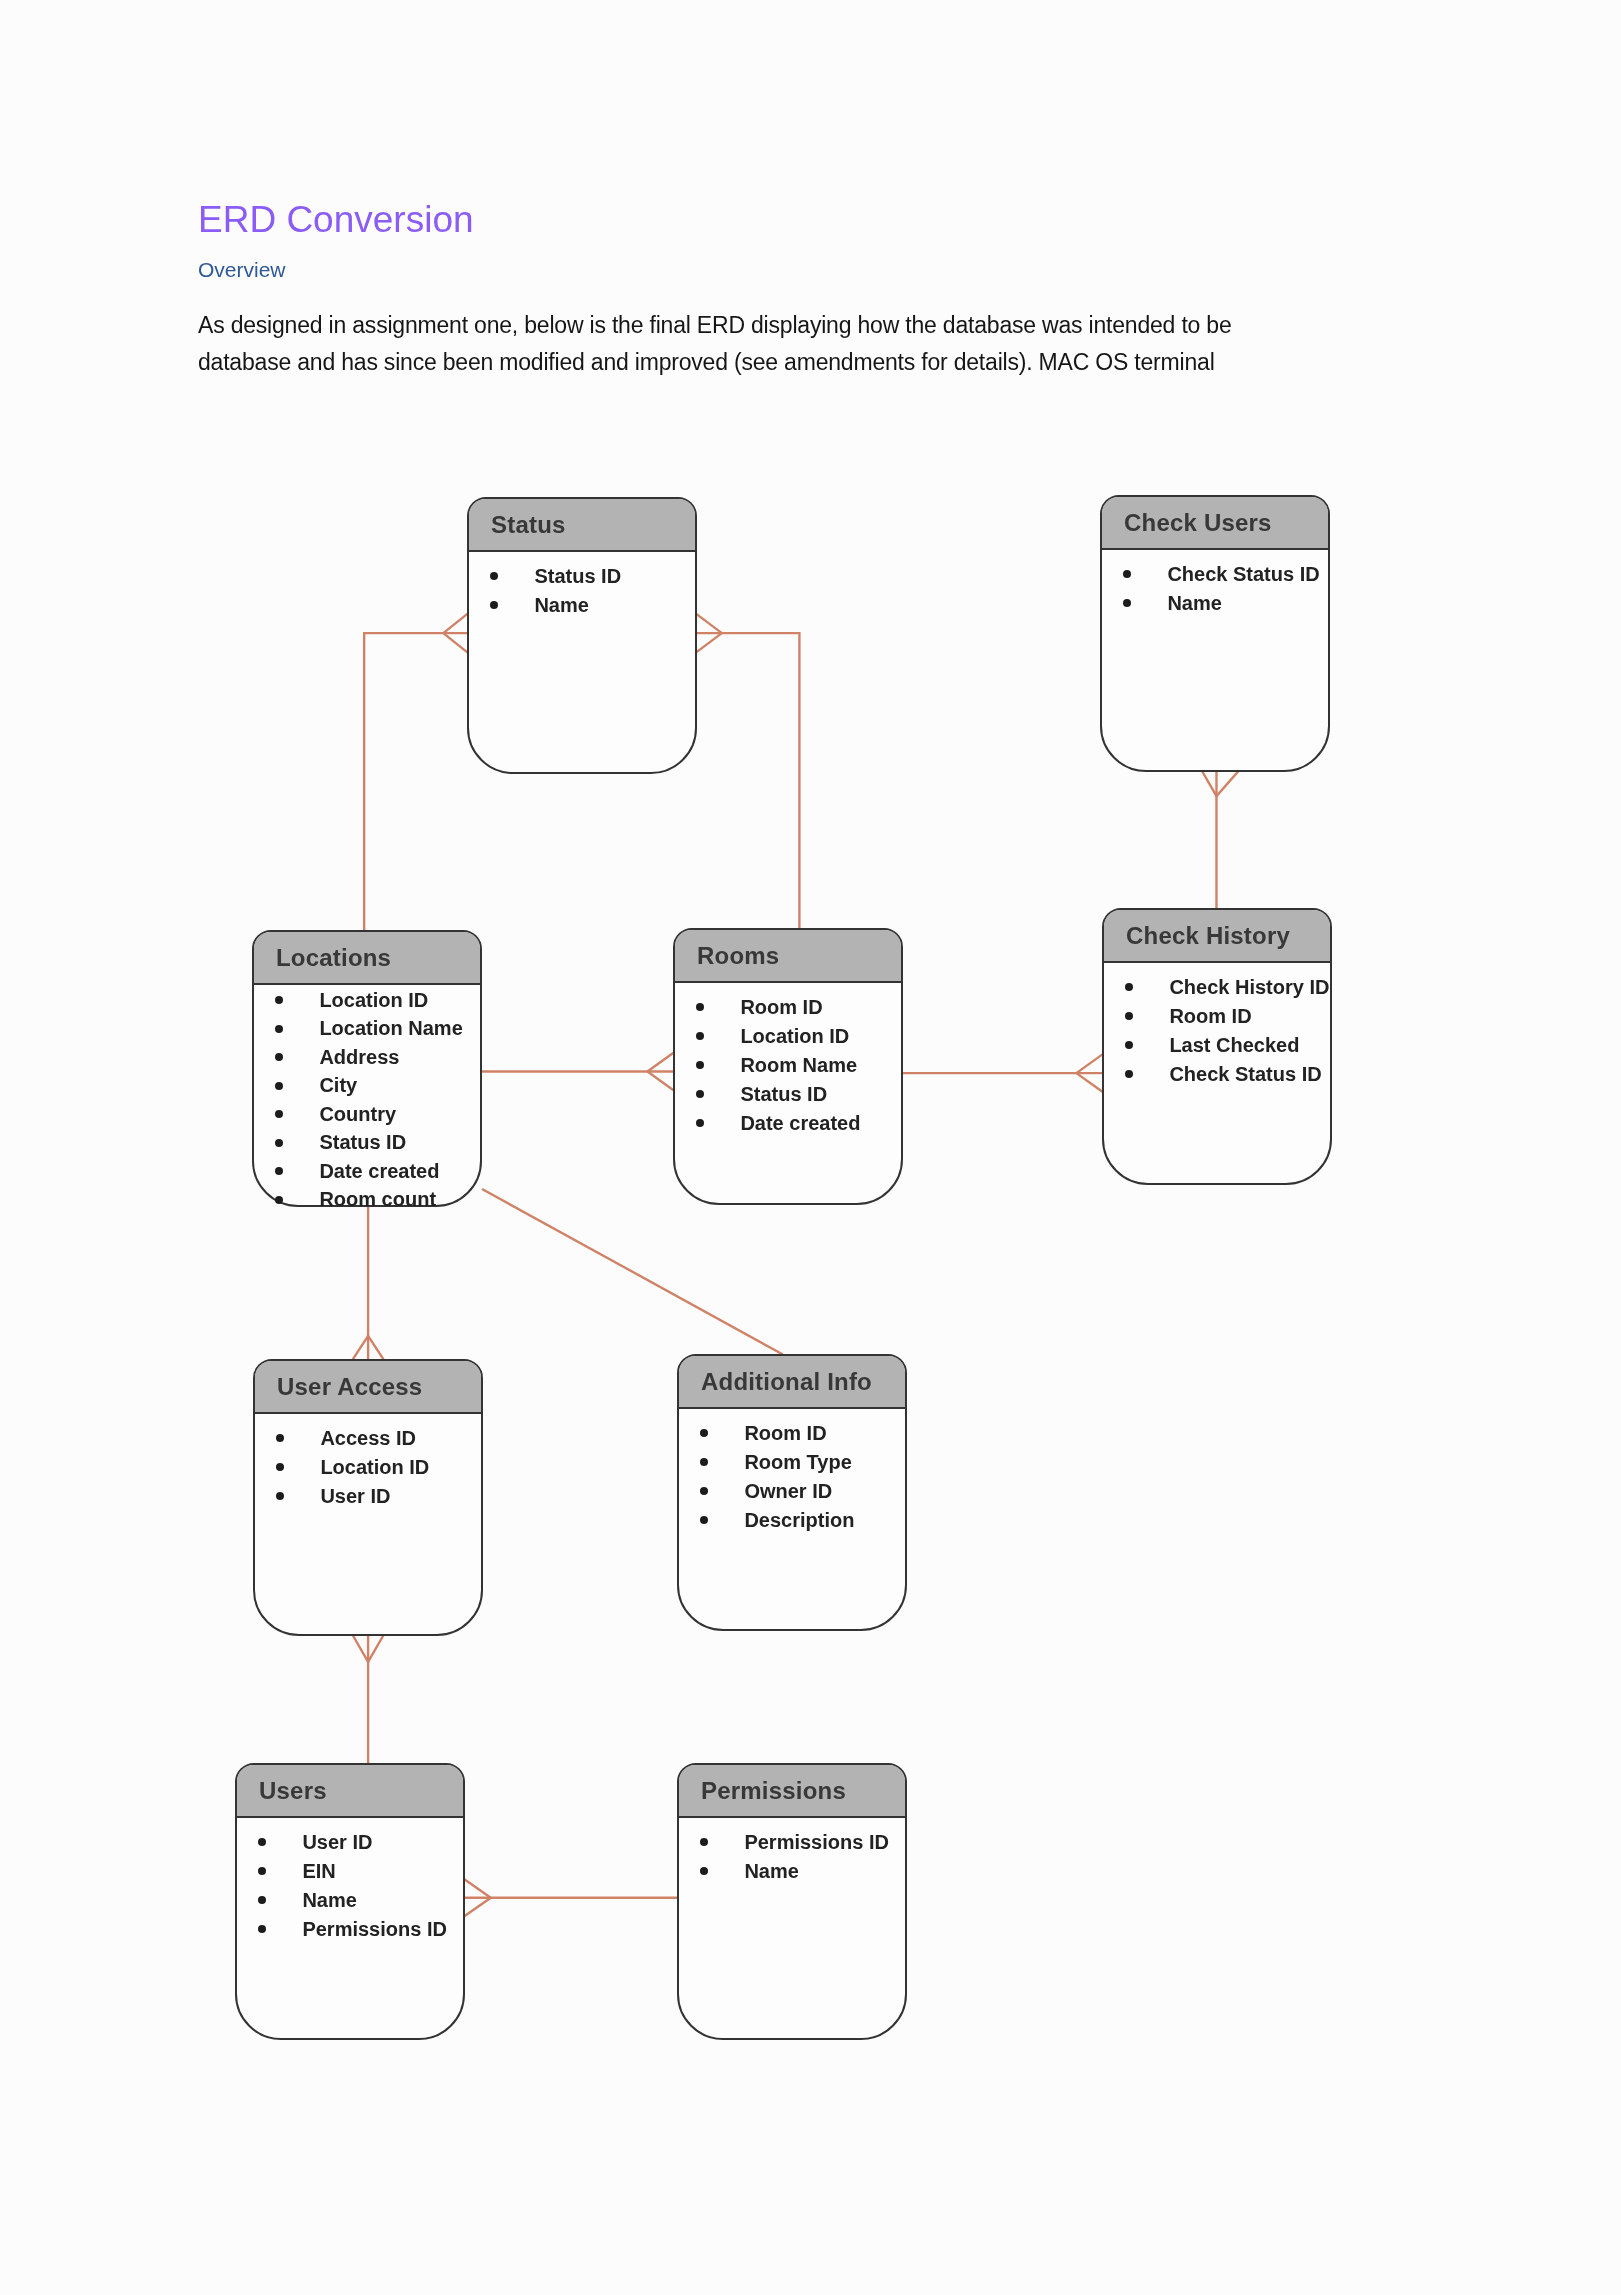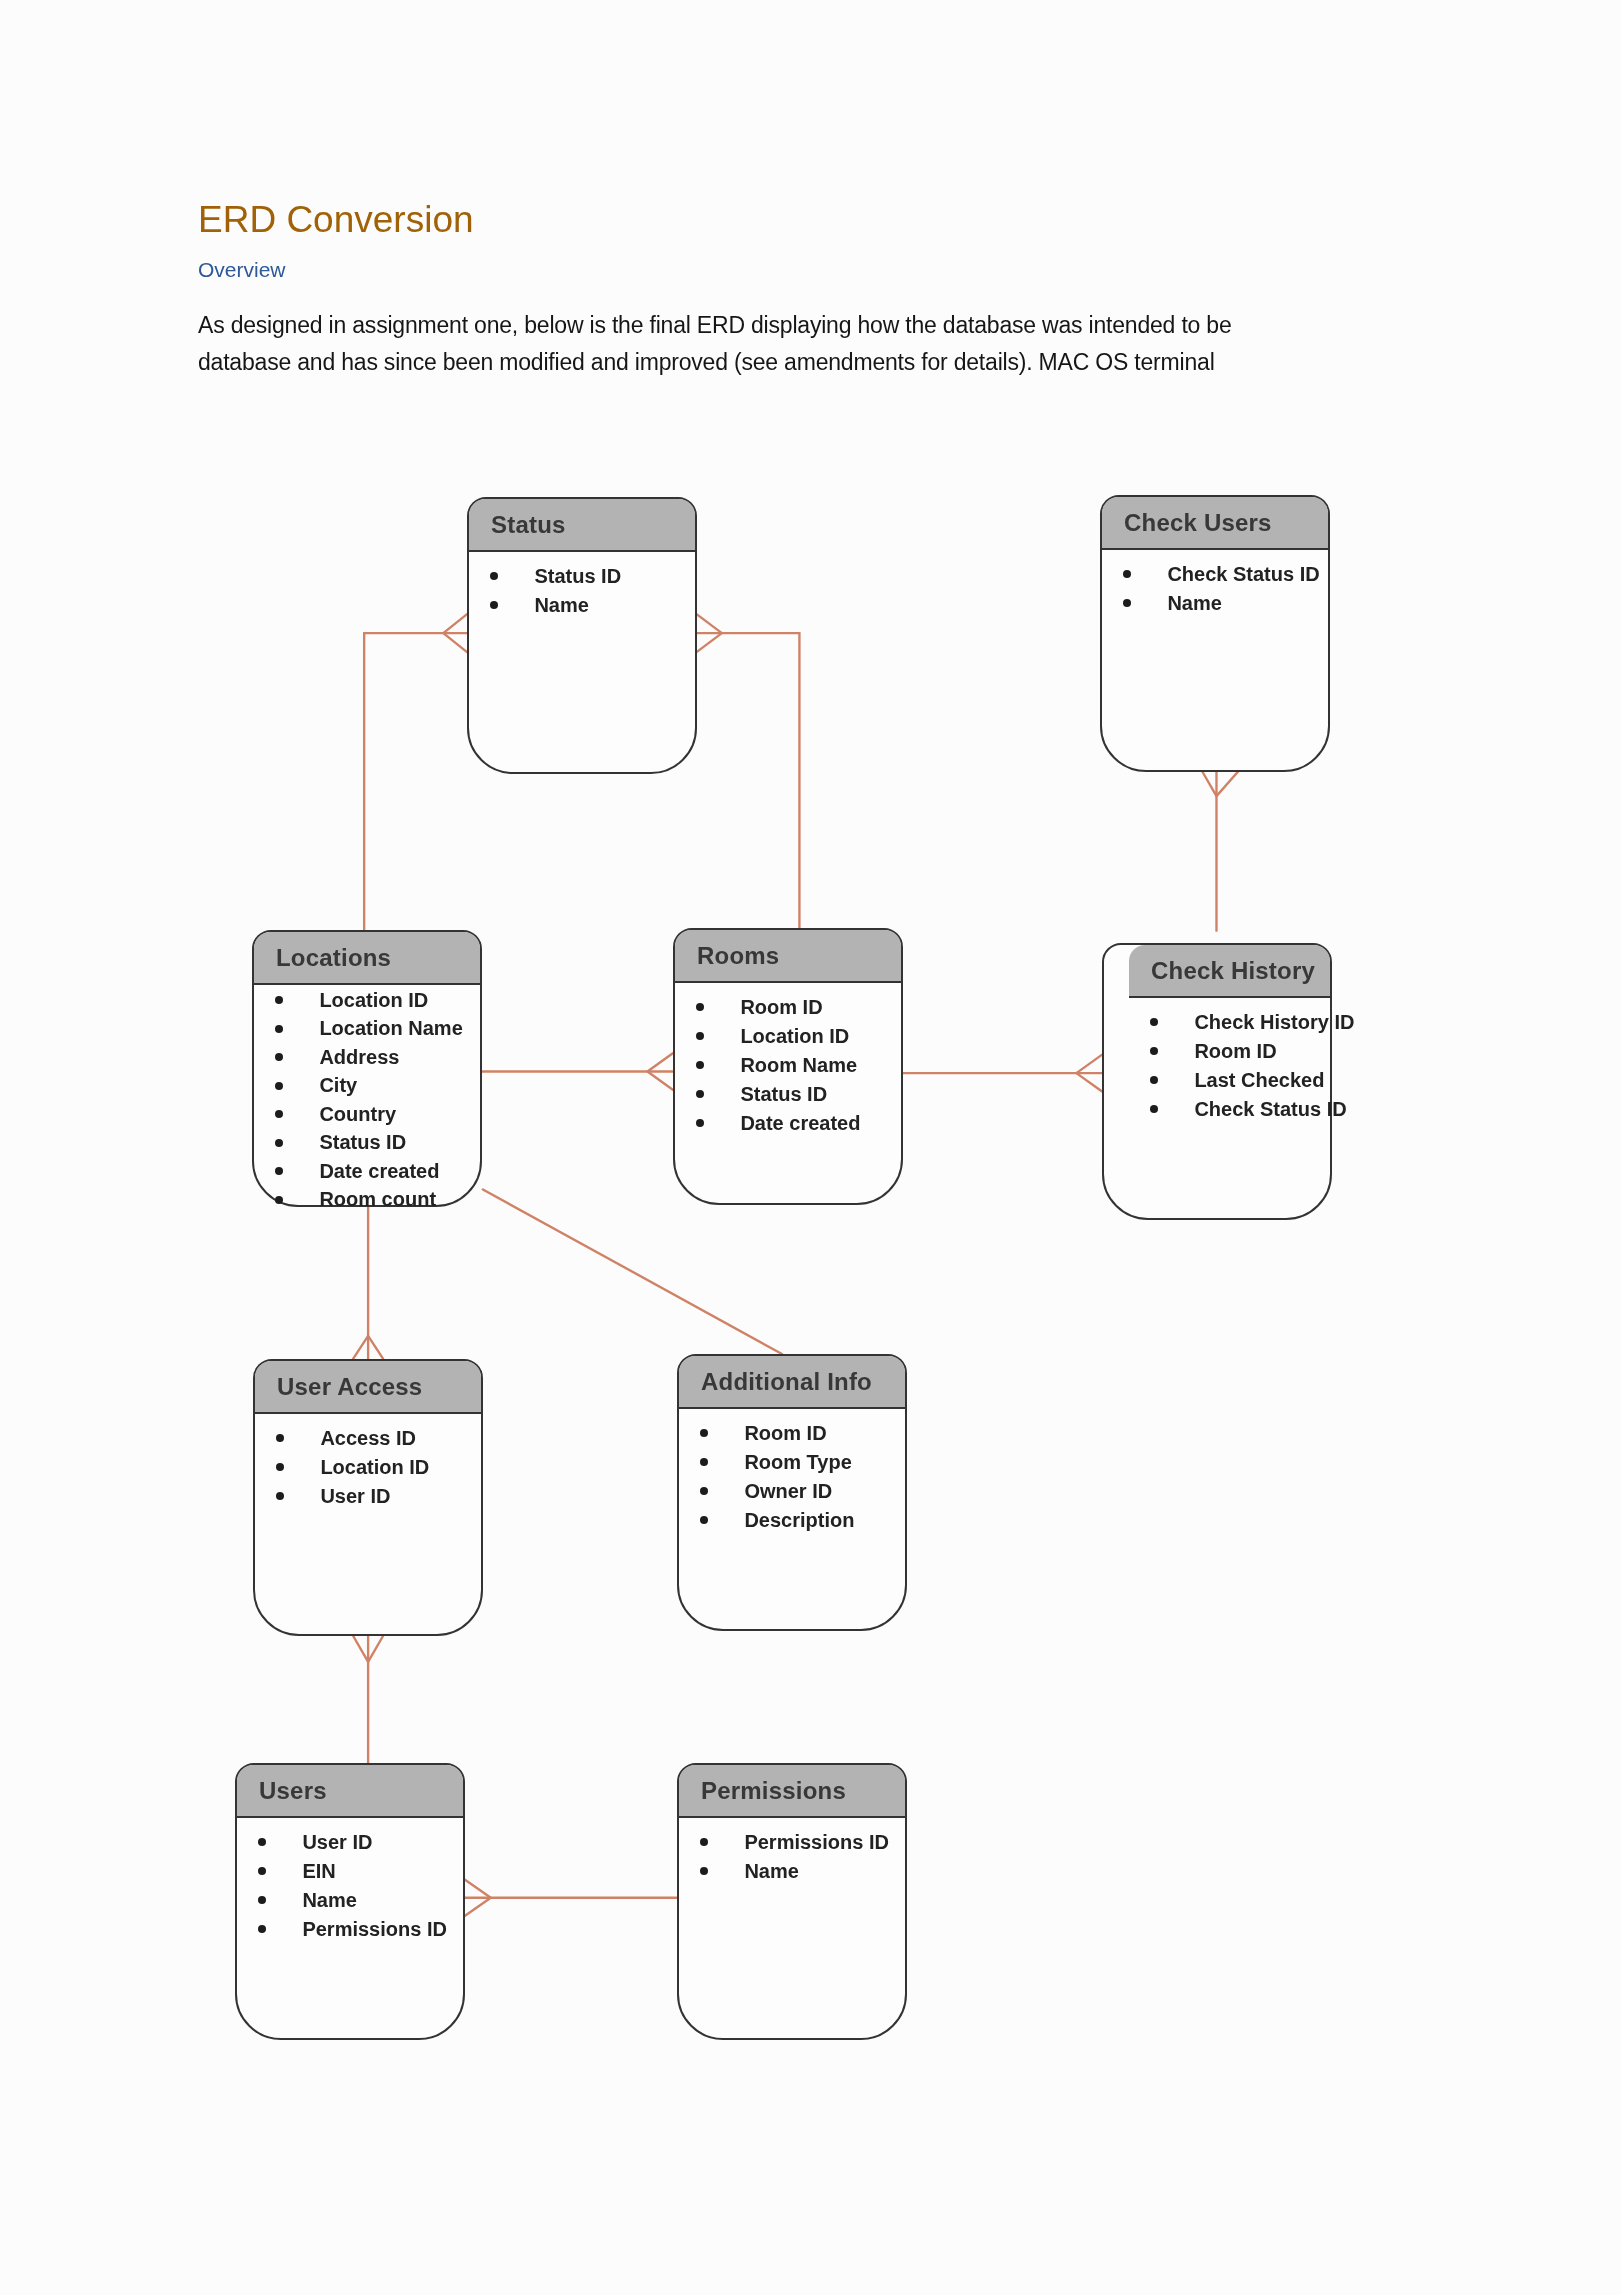--- a/index.html
+++ b/index.html
@@ -11,21 +11,21 @@
     font-family:"Liberation Sans", sans-serif;
     overflow:hidden;
   }
   .page-title{
     position:absolute;
     left:198px;
     top:199px;
     margin:0;
     font-size:37px;
     font-weight:400;
-    color:#a16207;
+    color:#8b5cf6;
     letter-spacing:0px;
   }
   .section-heading{
     position:absolute;
     left:198px;
     top:258px;
     margin:0;
     font-size:21px;
     font-weight:400;
     color:#2e5896;
@@ -238,21 +238,21 @@
           <div class="field">
             <span class="dot"></span>
             <span class="field-label">Status ID</span>
           </div>
           <div class="field">
             <span class="dot"></span>
             <span class="field-label">Date created</span>
           </div>
         </div>
       </div>
-      <div class="entity" style="left: 1102px; top: 943px; padding-left: 25px;">
+      <div class="entity" style="left: 1102px; top: 908px;">
         <div class="entity-header">
           <span class="entity-title">Check History</span>
         </div>
         <div class="entity-body">
           <div class="field">
             <span class="dot"></span>
             <span class="field-label">Check History ID</span>
           </div>
           <div class="field">
             <span class="dot"></span>

